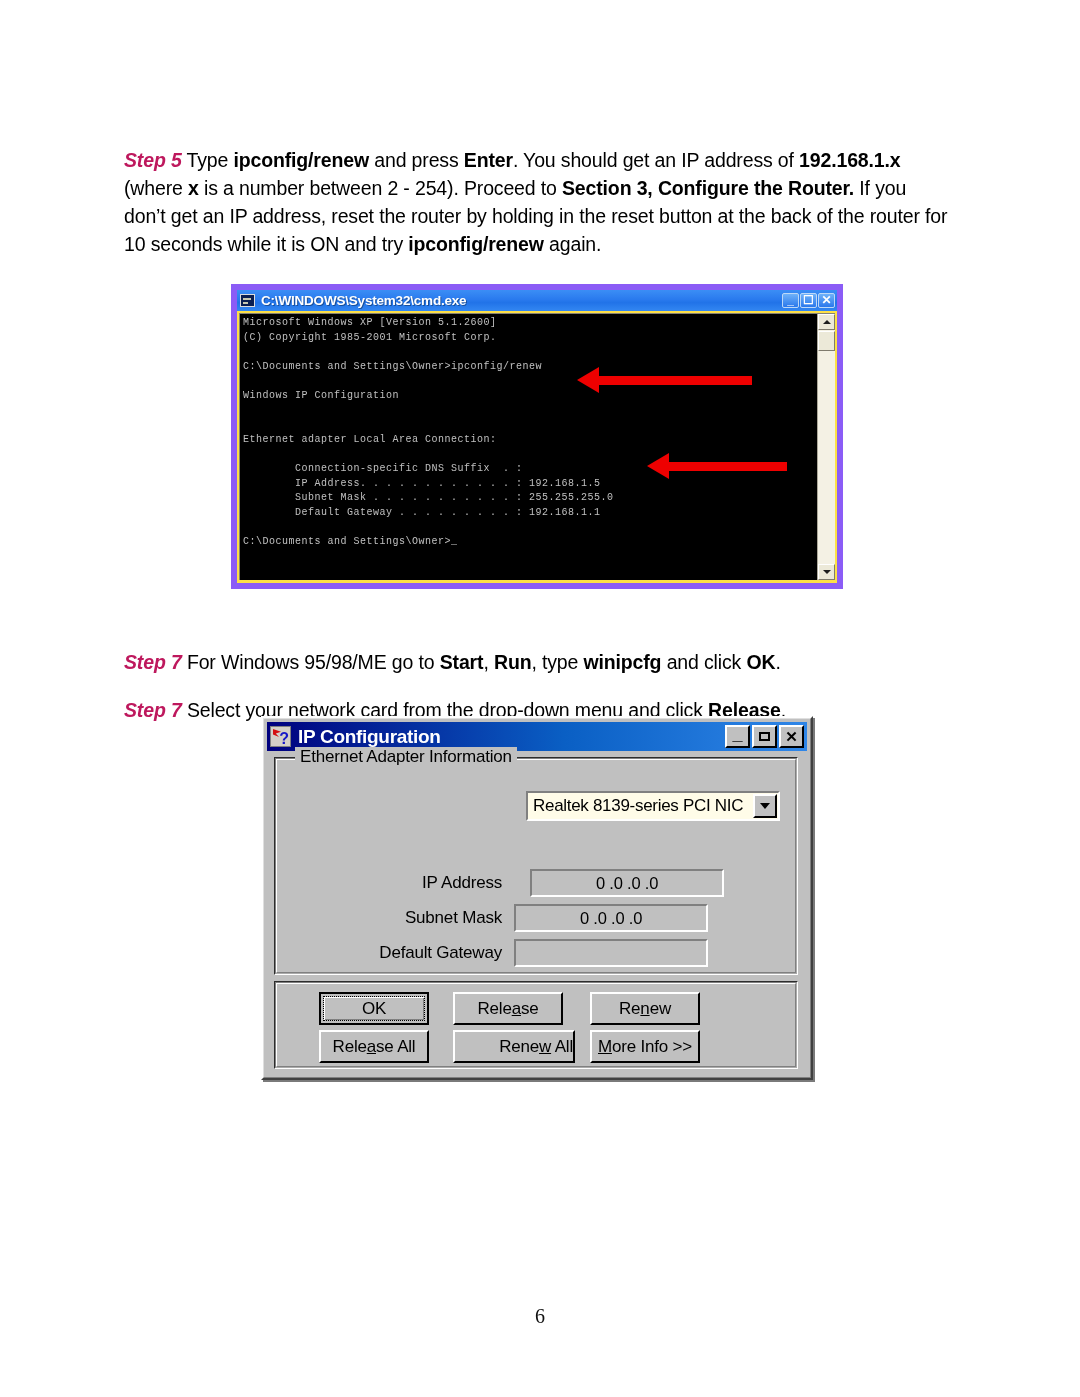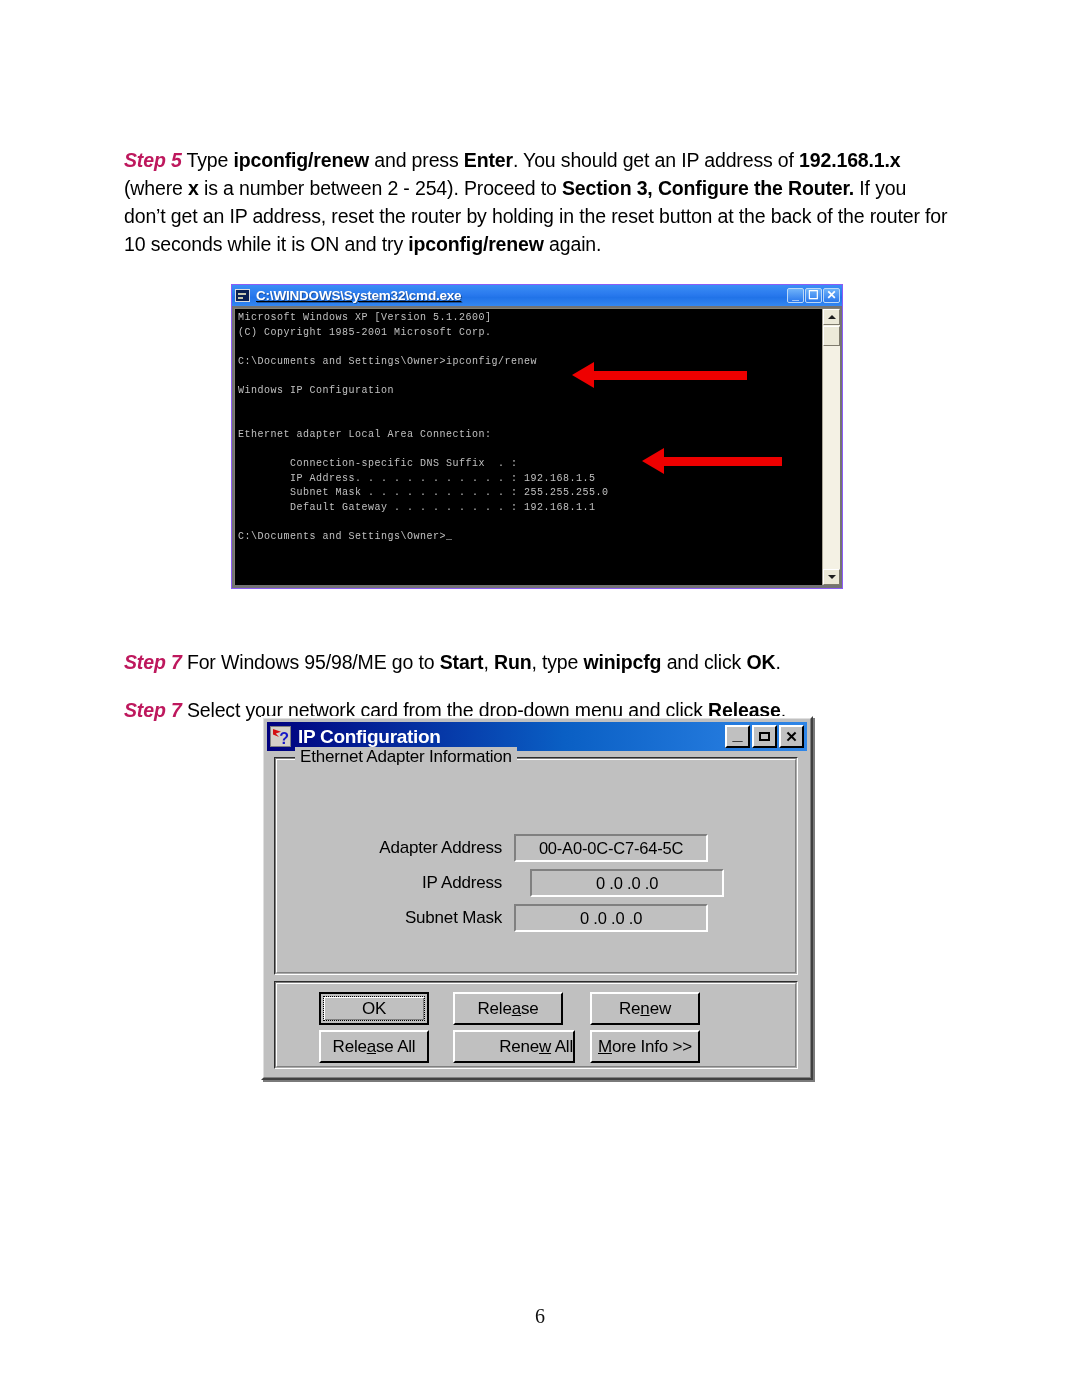--- a/index.html
+++ b/index.html
@@ -44,25 +44,24 @@
     color: #111;
   }
 
   
   #cmd-window {
     position: absolute;
     left: 231px;
     top: 284px;
     width: 612px;
     height: 305px;
-    background: #737373;
-    border: 1px solid #8b5cf6;
+    background: #fde047;
+    border: 6px solid #8b5cf6;
     box-sizing: border-box;
     padding: 0;
-    text-decoration: underline;
   }
   #cmd-titlebar {
     height: 21px;
     background: linear-gradient(to bottom,#3b8ef5 0%, #2a7aee 45%, #2173e8 60%, #3387f2 100%);
     display: flex;
     align-items: center;
     padding: 0 2px 0 3px;
     box-sizing: border-box;
   }
   #cmd-icon {
@@ -530,32 +529,38 @@
         </span>
     <span class="w9x-btn" id="btn-close">
           <span class="glyph">✕</span>
         </span>
   </div>
 
   <div id="adapter-group">
     <div id="adapter-group-inner"></div>
     <span id="adapter-group-legend">Ethernet  Adapter Information</span>
 
-
-    <div class="field-row" id="row-mac">
-      <span class="field-label">Adapter Address</span>
-      <span class="field-box">00-A0-0C-C7-64-5C</span>
-    </div>
+    <div id="adapter-combo">
+      <span id="adapter-combo-value">Realtek 8139-series PCI NIC</span>
+      <span id="adapter-combo-arrow">
+            <i></i>
+          </span>
+    </div>
+
     <div class="field-row" id="row-ip">
       <span class="field-label">IP Address</span>
       <span class="field-box">0 .0 .0 .0</span>
     </div>
     <div class="field-row" id="row-mask">
       <span class="field-label">Subnet Mask</span>
       <span class="field-box">0 .0 .0 .0</span>
+    </div>
+    <div class="field-row" id="row-gw">
+      <span class="field-label">Default Gateway</span>
+      <span class="field-box"></span>
     </div>
   </div>
 
   <div id="button-panel">
     <div id="button-panel-inner"></div>
 
     <div class="dlg-btn default" id="btn-ok">
       <span class="inner-focus">
             <span>OK</span>
           </span>

